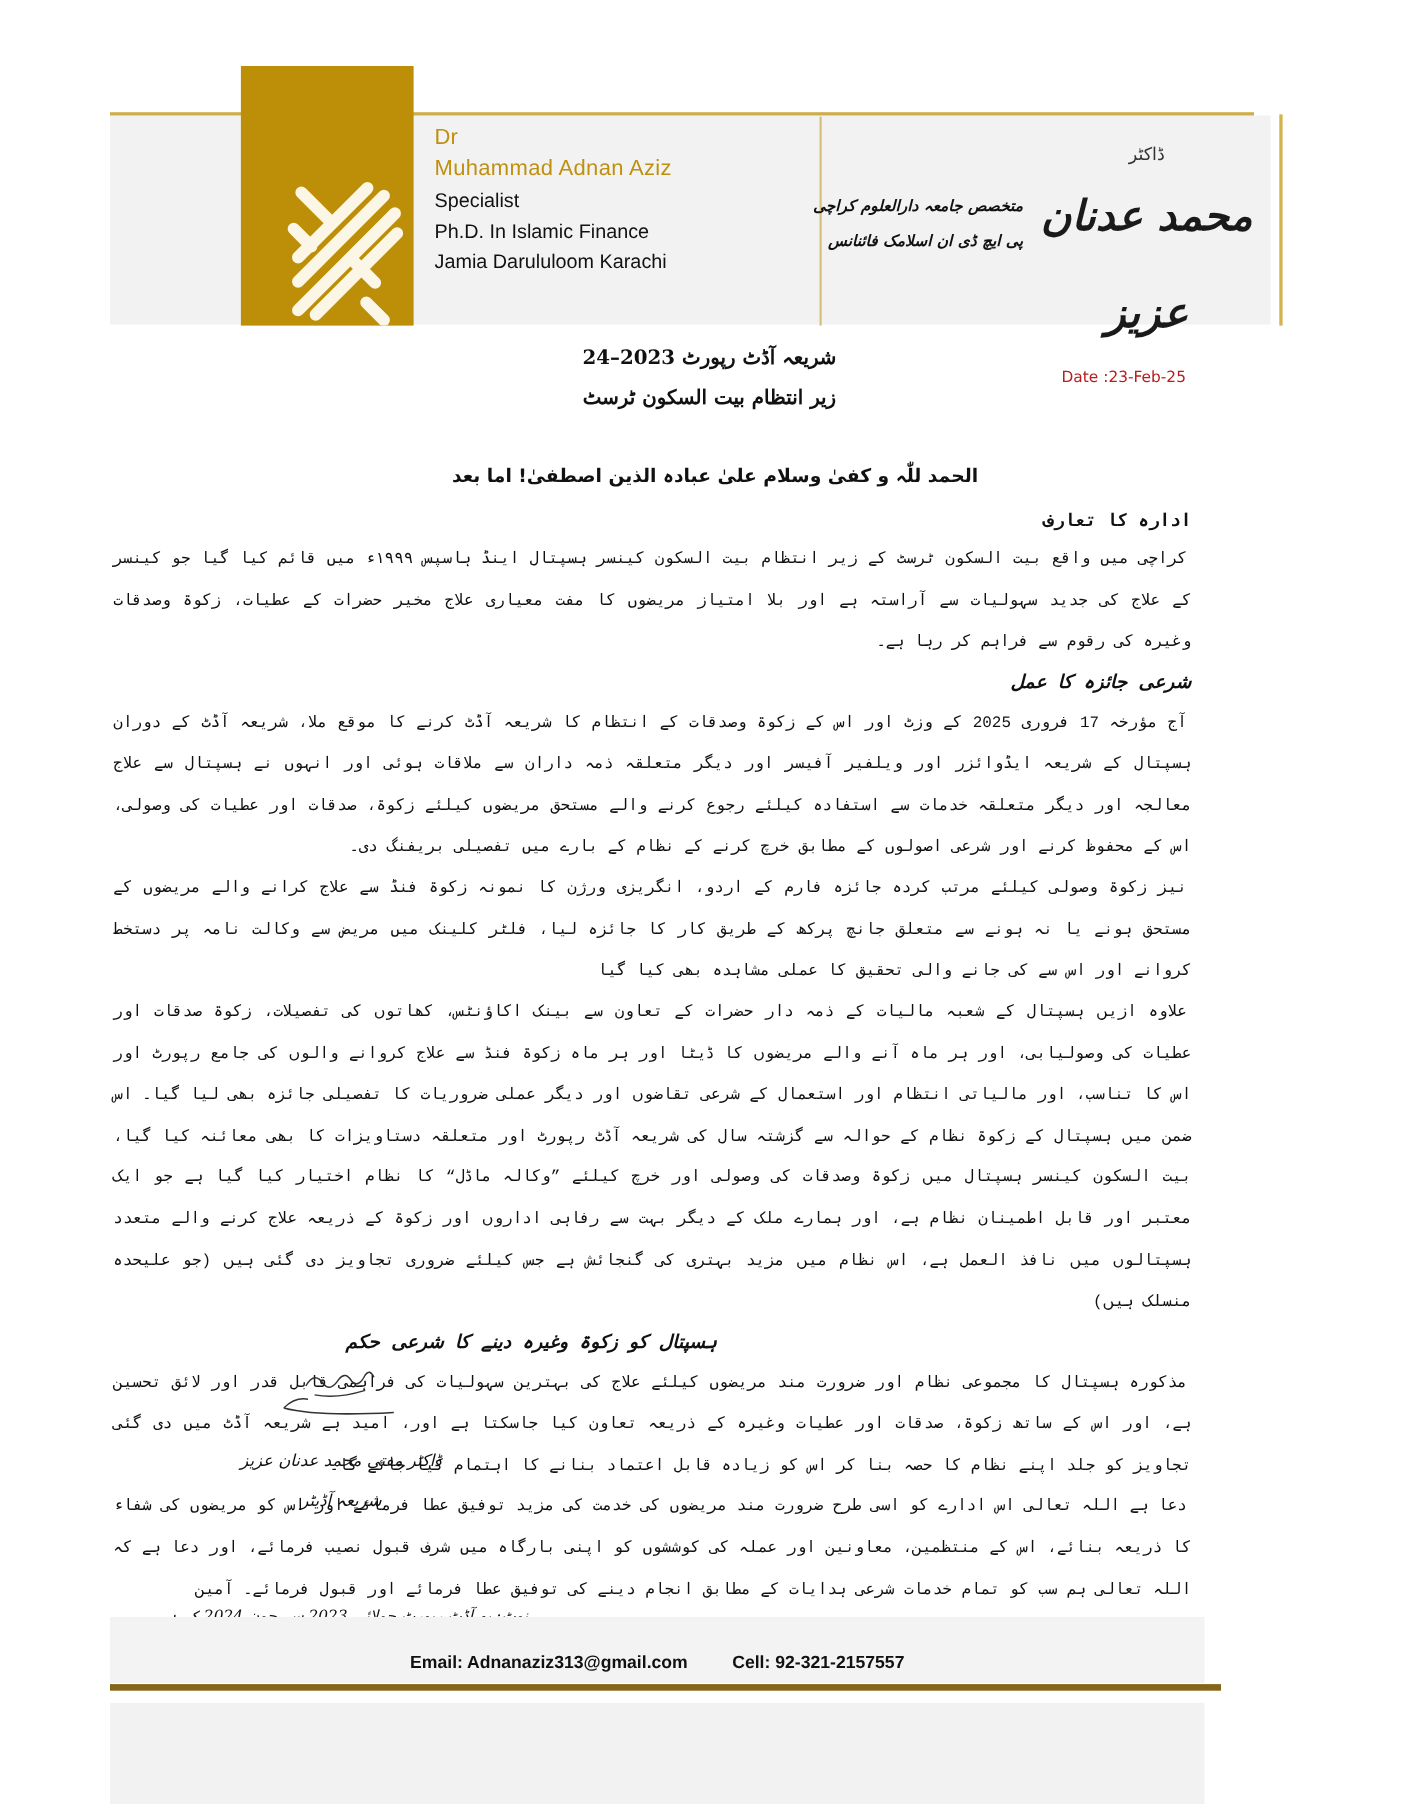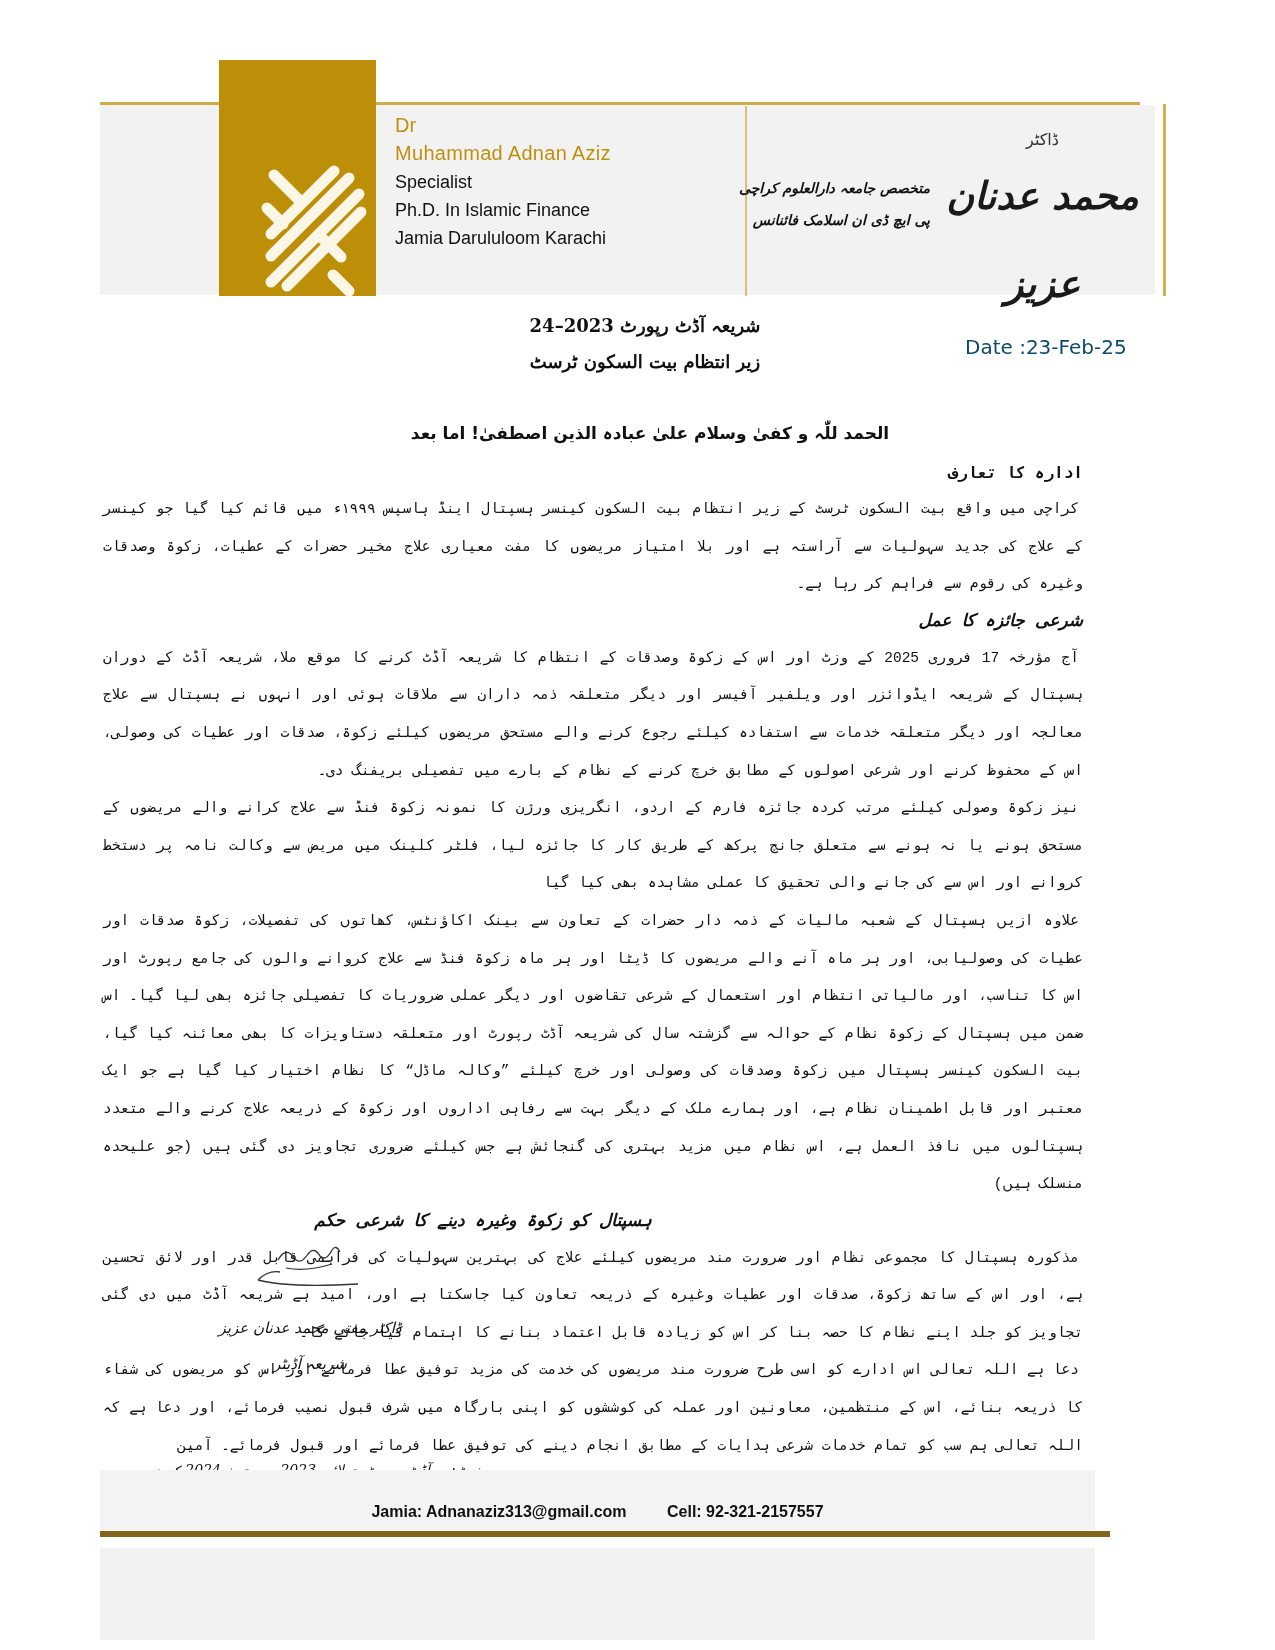--- a/index.html
+++ b/index.html
@@ -24,21 +24,21 @@
   .calligraphy { position: absolute; left: 935px; top: 128px; width: 215px; height: 140px; direction: rtl; text-align: center; }
   .calligraphy .small { font-family: "DejaVu Serif", serif; font-size: 16px; color: #333; line-height: 24px; }
   .calligraphy .big { font-family: "DejaVu Serif", serif; font-size: 38px; font-weight: bold; color: #1a1a1a; line-height: 88px; font-style: italic; }
 
   
   .title-block { position: absolute; left: 430px; top: 308px; width: 430px; direction: rtl; text-align: center;
                  font-family: "DejaVu Serif", serif; font-weight: bold; }
   .title-block .t { font-size: 18px; line-height: 36px; }
   .doa { position: absolute; left: 400px; top: 418px; width: 500px; direction: rtl; text-align: center;
          font-family: "DejaVu Sans", sans-serif; font-weight: bold; font-size: 17px; line-height: 30px; }
-  .date { position: absolute; left: 965px; top: 335px; font-family: "DejaVu Sans", sans-serif; font-size: 20px; color: #0c4a6e; }
+  .date { position: absolute; left: 965px; top: 335px; font-family: "DejaVu Sans", sans-serif; font-size: 14px; color: #b91c1c; }
 
   
   .body { position: absolute; left: 103px; top: 455px; width: 980px; direction: rtl; text-align: justify;
           font-family: Liberation Mono, monospace; font-size: 14.5px; color: #111; }
   .body h3 { font-size: 16px; font-weight: bold; line-height: 34px; margin-top: 2px; }
   .body p { line-height: 37.6px; text-indent: 4px; }
   .body .sec-h { font-size: 17px; font-weight: bold; font-style: italic; line-height: 36px; }
   .body .center-h { text-align: center; padding-right: 220px; }
 
   
@@ -124,17 +124,17 @@
   <path d="M10 40 q10 -10 22 -8 M10 40 q30 8 100 4" stroke="#333" stroke-width="1.4" fill="none"></path>
 </svg>
 <div class="signer">
   <div>ڈاکٹر مفتی محمد عدنان عزیز</div>
   <div>شریعہ آڈیٹر</div>
 </div>
 <div class="note">نوٹ: یہ آڈٹ رپورٹ جولائی 2023 سے جون 2024 کی ہے۔</div>
 
 <div class="footer-band2"></div>
 <div class="footer-text">
-  <span>Jamia: Adnanaziz313@gmail.com</span>
+  <span>Email: Adnanaziz313@gmail.com</span>
   <span>Cell: 92-321-2157557</span>
 </div>
 <div class="footer-line"></div>
 <div class="footer-band"></div>
 
 </body></html>

